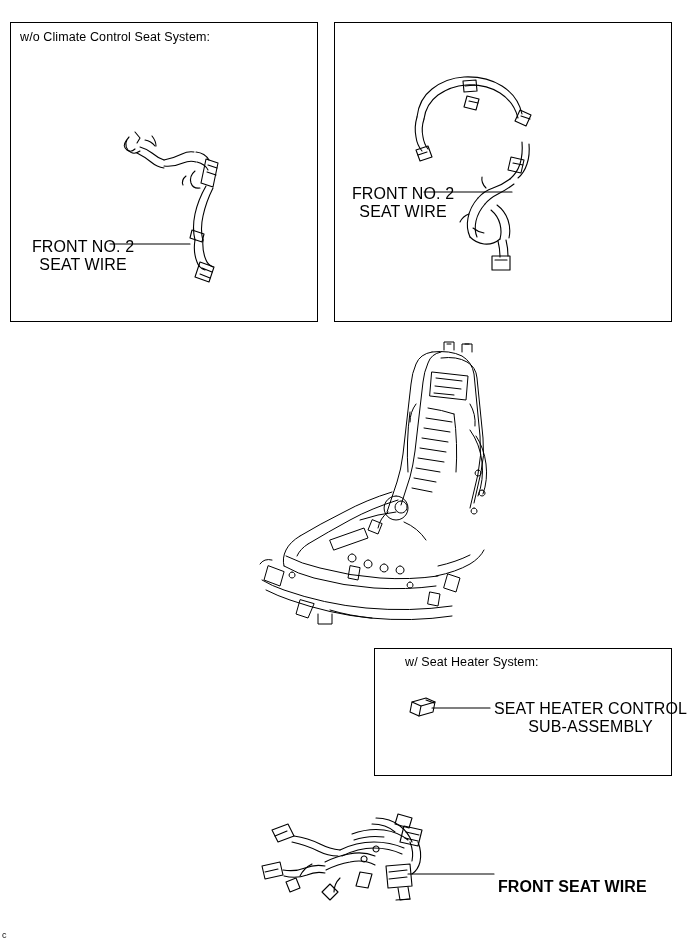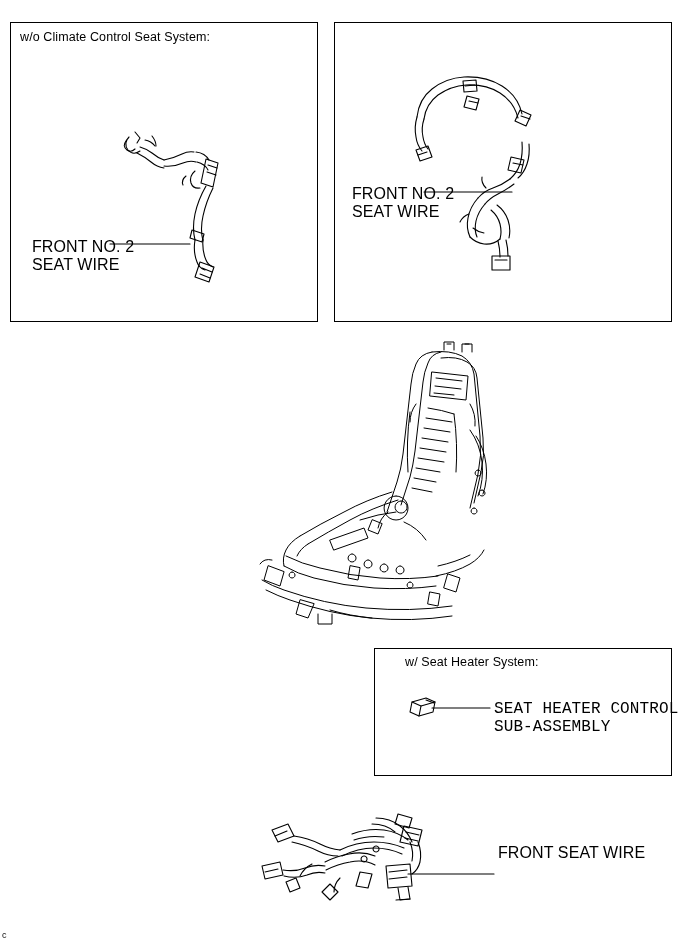--- a/index.html
+++ b/index.html
@@ -11,20 +11,21 @@
     width: 690px;
     height: 950px;
     position: relative;
     font-family: "Liberation Sans", sans-serif;
     color: #000000;
     overflow: hidden;
   }
   .page {
     position: absolute;
     inset: 0;
+    text-align: center;
   }
   .panel {
     position: absolute;
     border: 1px solid #000000;
     box-sizing: border-box;
     background: #ffffff;
   }
   .panel-title {
     position: absolute;
     font-size: 12.5px;
@@ -58,22 +59,22 @@
   #panel-no-ccs { left: 10px; top: 22px; width: 308px; height: 300px; }
   #panel-with-ccs { left: 334px; top: 22px; width: 338px; height: 300px; }
   #panel-seat-heater { left: 374px; top: 648px; width: 298px; height: 128px; }
 
   #title-no-ccs { left: 20px; top: 30px; }
   #title-with-ccs { left: 344px; top: 30px; }
   #title-seat-heater { left: 405px; top: 655px; }
 
   #label-front-no2-left { left: 32px; top: 238px; }
   #label-front-no2-right { left: 352px; top: 185px; }
-  #label-seat-heater-control { left: 494px; top: 700px; font-family: Liberation Mono, monospace; }
-  #label-front-seat-wire { left: 498px; top: 844px; }
+  #label-seat-heater-control { left: 494px; top: 700px; }
+  #label-front-seat-wire { left: 498px; top: 878px; font-weight: bold; }
 </style>
 </head>
 <body>
 
 <div class="page">
 
   <div class="panel" id="panel-no-ccs"></div>
   <div class="panel" id="panel-with-ccs"></div>
   <div class="panel" id="panel-seat-heater"></div>
 

